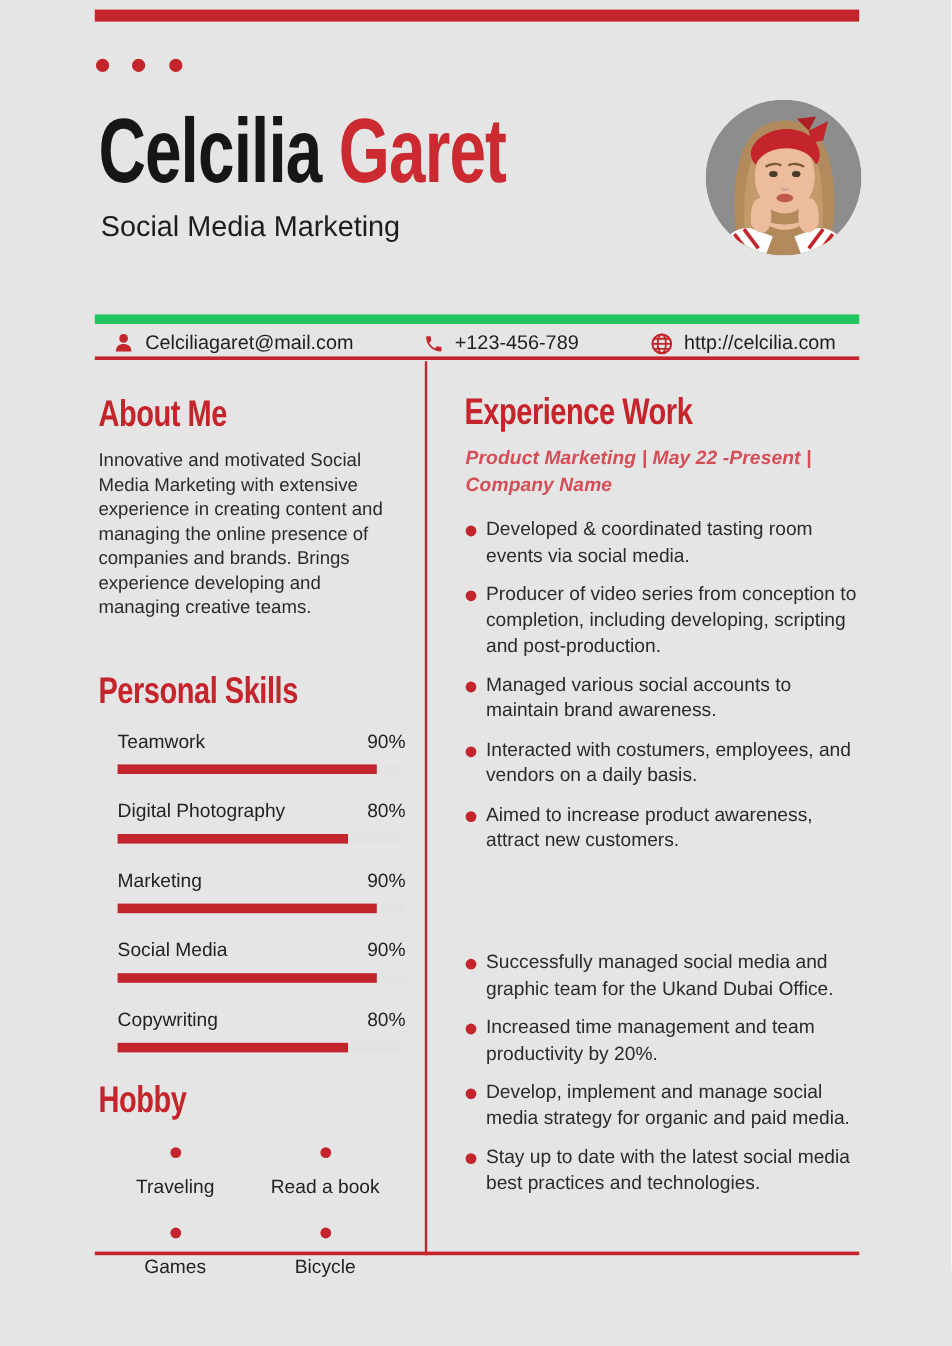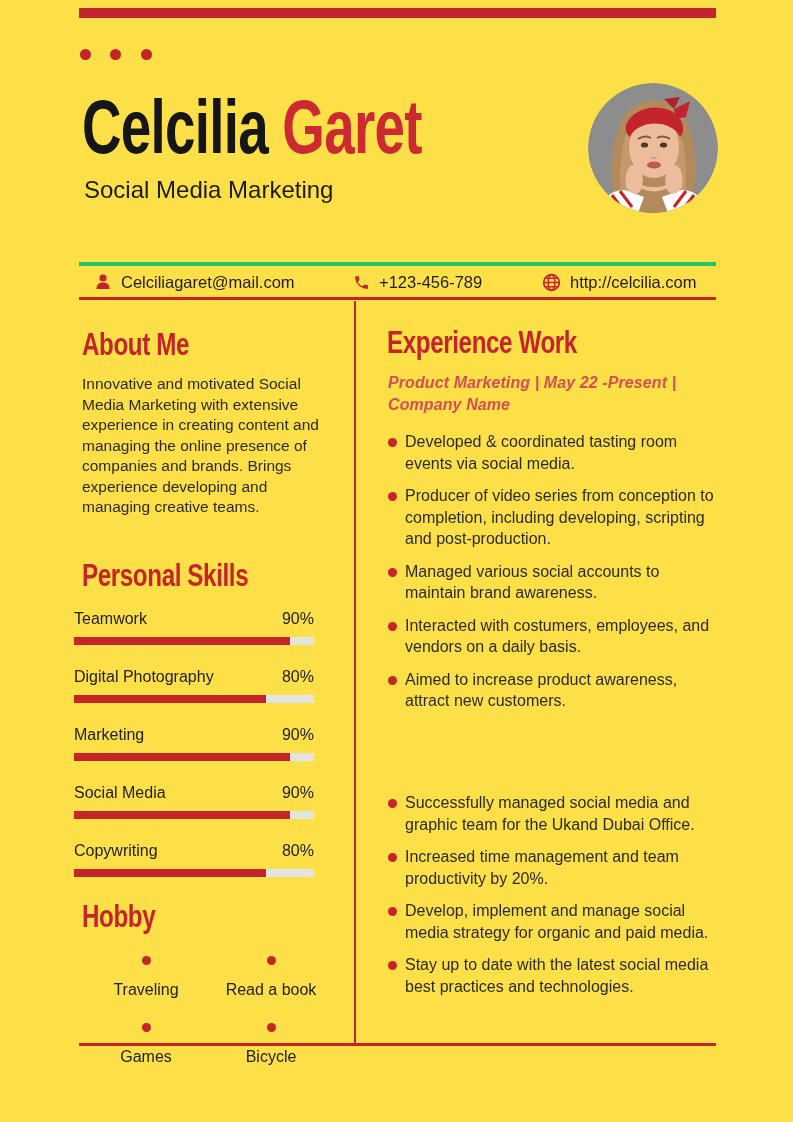--- a/index.html
+++ b/index.html
@@ -1,39 +1,39 @@
 <!DOCTYPE html>
 <html><head>
 <meta charset="utf-8">
 <style>
   * { margin:0; padding:0; box-sizing:border-box; }
   html,body { background:#ffffff; }
   .page {
-    position:relative; width:793px; height:1122px; background:#fde047;
+    position:relative; width:793px; height:1122px; background:#e5e5e5;
     font-family:"Liberation Sans", sans-serif; overflow:hidden;
     margin:0 auto;
     padding-left:41px;
   }
   .topbar { position:absolute; left:79px; top:8px; width:637px; height:10px; background:#c4242b; }
   .dot { position:absolute; width:11px; height:11px; border-radius:50%; background:#c4242b; top:49px; }
   .dot.d1{ left:80px; } .dot.d2{ left:110px; } .dot.d3{ left:141px; }
 
   .name {
     position:absolute; left:82px; top:89px; font-size:76px; font-weight:bold;
     letter-spacing:-1px; line-height:76px; white-space:nowrap; color:#161616;
     transform:scaleX(0.72); transform-origin:left top;
   }
   .name .last { color:#ca2a30; }
   .subtitle { position:absolute; left:84px; top:176px; font-size:24px; color:#1c1c1c; }
 
   .photo { position:absolute; left:588px; top:83px; width:130px; height:130px; border-radius:50%; overflow:hidden; }
 
   .contactbar {
     position:absolute; left:79px; top:262px; width:637px; height:38px;
-    border-top:4px solid #22c55e; border-bottom:3px solid #c4242b;
+    border-top:8px solid #22c55e; border-bottom:3px solid #c4242b;
   }
   .contact-item { position:absolute; top:0; height:32px; display:flex; align-items:center; gap:9px; font-size:16.5px; color:#1e1e1e; }
   .ci-email { left:15px; } .ci-phone { left:274px; } .ci-web { left:463px; }
   .contact-item svg { display:block; }
 
   .divider-v { position:absolute; left:354px; top:301px; width:2px; height:745px; background:#c4242b; }
   .bottomline { position:absolute; left:79px; top:1043px; width:637px; height:3px; background:#c4242b; }
 
   .h-red {
     position:absolute; font-size:31px; font-weight:bold; color:#c5242b;
@@ -43,21 +43,21 @@
   .h-about { left:82px; top:329px; }
   .h-skills { left:82px; top:560px; }
   .h-hobby { left:82px; top:901px; }
   .h-exp { left:387px; top:327px; }
 
   .about-text {
     position:absolute; left:82px; top:374px; width:252px;
     font-size:15.5px; line-height:20.5px; color:#2b2b2b;
   }
 
-  .skills-list { position:absolute; left:74px; top:610px; width:240px; }
+  .skills-list { position:absolute; left:98px; top:610px; width:240px; }
   .skill-row { margin-bottom:23px; }
   .skill-head { display:flex; justify-content:space-between; align-items:baseline; font-size:16px; color:#222222; }
   .skill-track { margin-top:9px; width:100%; height:8px; background:#e3e3e3; }
   .skill-fill { height:8px; background:#c4242b; }
 
   .hobby-grid {
     position:absolute; left:82px; top:956px; width:250px;
     display:grid; grid-template-columns:128px auto; row-gap:24px; column-gap:0;
   }
   .hobby-item { display:flex; align-items:center; gap:16px; font-size:16px; color:#222222;flex-direction:column; }

